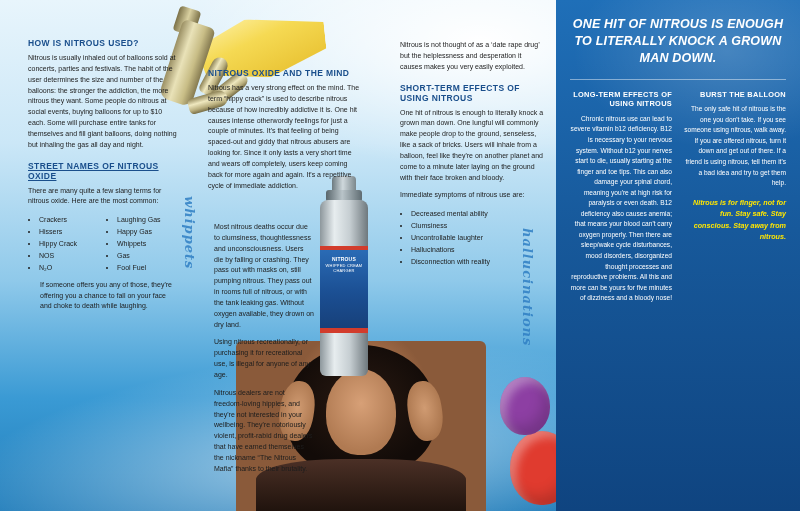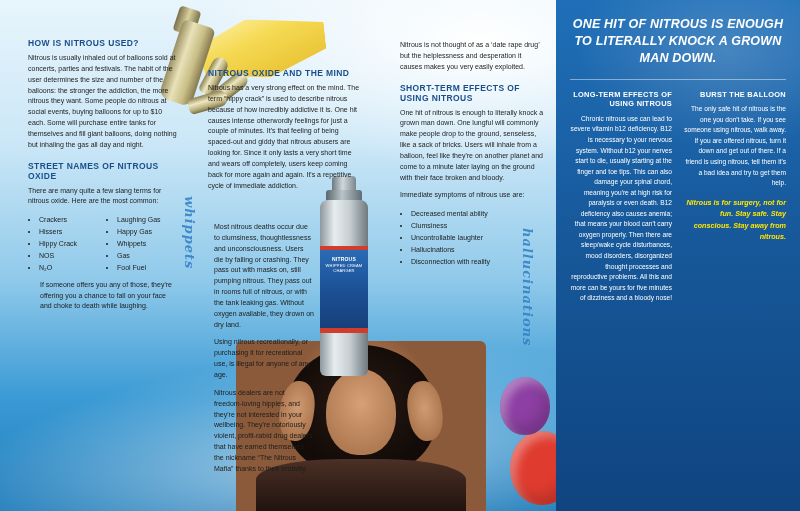--- a/index.html
+++ b/index.html
@@ -239,21 +239,21 @@
     <div class="band" style="top:152px;"></div>
   </div>
 
   <div class="script" id="script-whippets">whippets</div>
   <div class="script" id="script-halluc">hallucinations</div>
 
   <div class="col" style="left:28px; top:38px; width:150px;">
     <h2 class="head">HOW IS NITROUS USED?</h2>
     <p class="body">Nitrous is usually inhaled out of balloons sold at concerts, parties and festivals. The habit of the user determines the size and number of the balloons: the stronger the addiction, the more nitrous they want. Some people do nitrous at social events, buying balloons for up to $10 each. Some will purchase entire tanks for themselves and fill giant balloons, doing nothing but inhaling the gas all day and night.</p>
 
-    <h2 class="head" style="margin-top:10px;">STREET NAMES OF NITROUS OXIDE</h2>
+    <h2 class="head" style="margin-top:10px;text-decoration:underline;">STREET NAMES OF NITROUS OXIDE</h2>
     <p class="body">There are many quite a few slang terms for nitrous oxide. Here are the most common:</p>
 
     <div class="two-col-list">
       <ul class="list">
         <li>Crackers</li>
         <li>Hissers</li>
         <li>Hippy Crack</li>
         <li>NOS</li>
         <li>N₂O</li>
       </ul>
@@ -299,19 +299,19 @@
       <p class="rp-title">ONE HIT OF NITROUS IS ENOUGH TO LITERALLY KNOCK A GROWN MAN DOWN.</p>
       <div class="rp-rule"></div>
       <div class="rp-cols">
         <div class="rp-col">
           <h3 class="rp-head">LONG-TERM EFFECTS OF USING NITROUS</h3>
           <p class="rp-body">Chronic nitrous use can lead to severe vitamin b12 deficiency. B12 is necessary to your nervous system. Without b12 your nerves start to die, usually starting at the finger and toe tips. This can also damage your spinal chord, meaning you're at high risk for paralysis or even death. B12 deficiency also causes anemia; that means your blood can't carry oxygen properly. Then there are sleep/wake cycle disturbances, mood disorders, disorganized thought processes and reproductive problems. All this and more can be yours for five minutes of dizziness and a bloody nose!</p>
         </div>
         <div class="rp-col">
           <h3 class="rp-head">BURST THE BALLOON</h3>
           <p class="rp-body">The only safe hit of nitrous is the one you don't take. If you see someone using nitrous, walk away. If you are offered nitrous, turn it down and get out of there. If a friend is using nitrous, tell them it's a bad idea and try to get them help.</p>
-          <p class="rp-slogan">Nitrous is for surgery, not for fun. Stay safe. Stay conscious. Stay away from nitrous.</p>
+          <p class="rp-slogan">Nitrous is for finger, not for fun. Stay safe. Stay conscious. Stay away from nitrous.</p>
         </div>
       </div>
     </div>
   </div>
 
 </div>
 
 </body></html>

